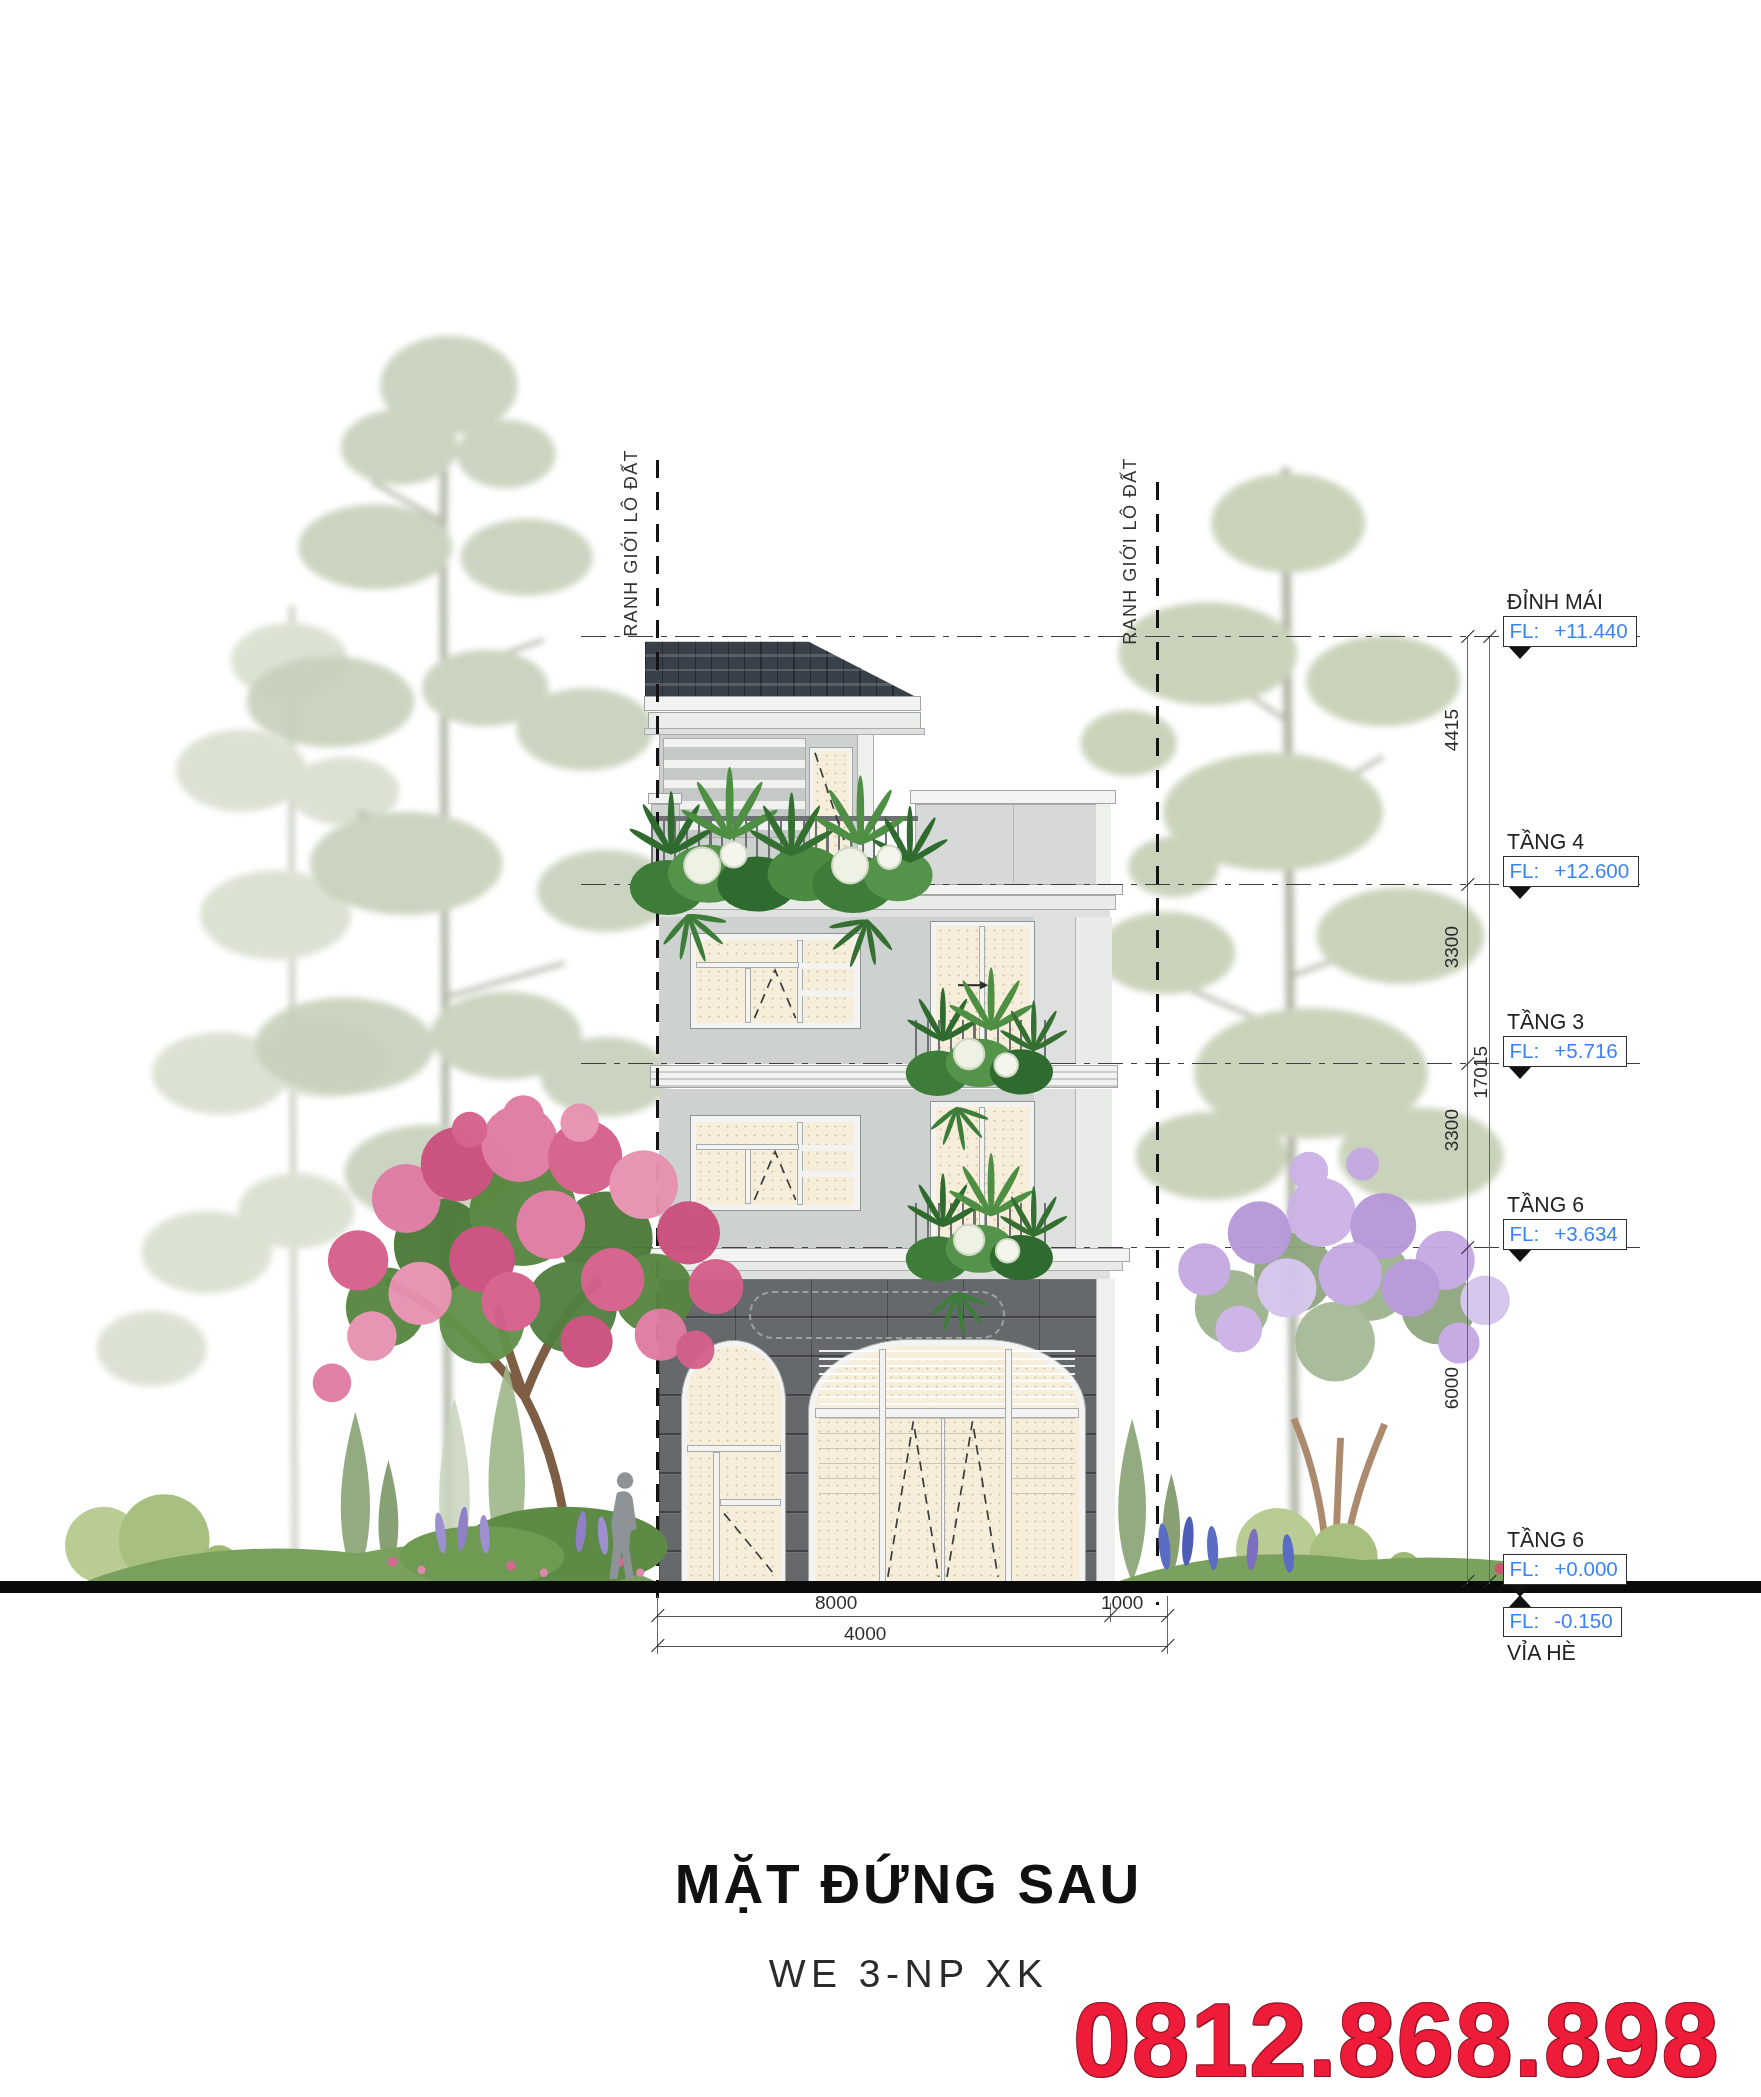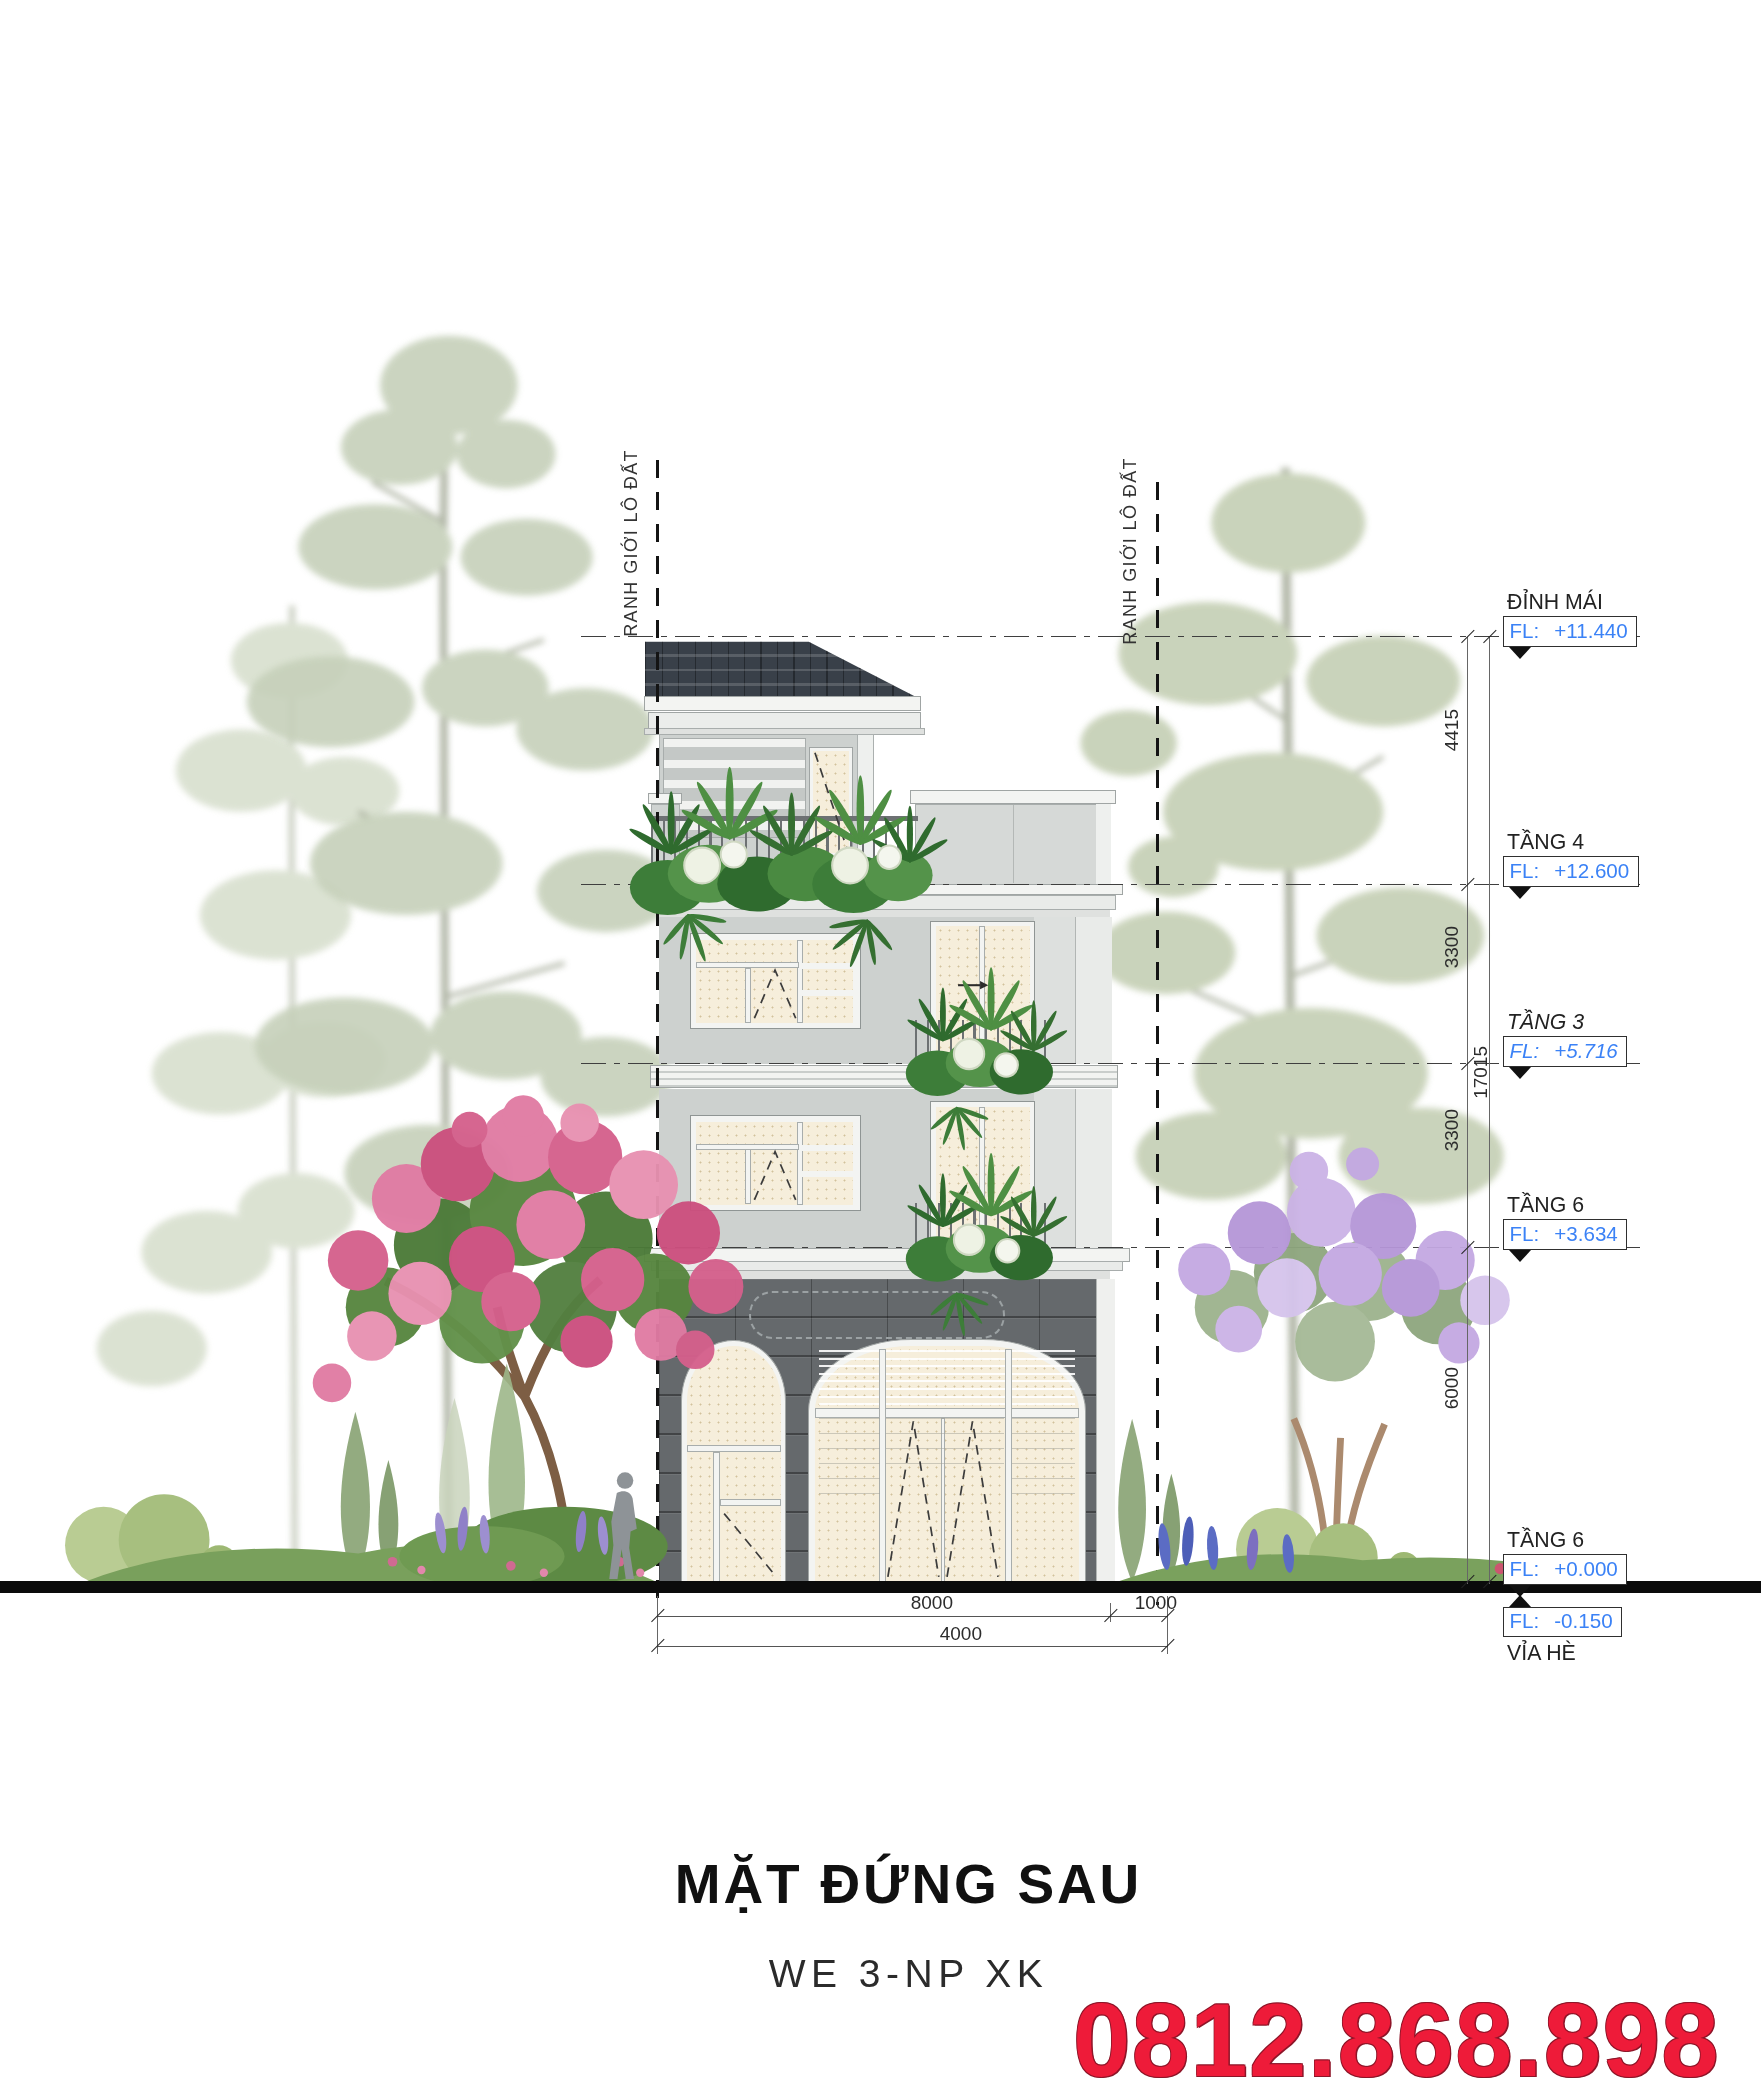--- a/index.html
+++ b/index.html
@@ -6,21 +6,21 @@
   #canvas{position:relative;width:1762px;height:2097px;background:#fff;overflow:hidden;
           font-family:"Liberation Sans", sans-serif;}
   .abs{position:absolute;}
   
   .lvl-line{position:absolute;left:581px;width:1063px;height:1.4px;
     background:repeating-linear-gradient(90deg,#3f3f3f 0 25px,transparent 25px 33px,#3f3f3f 33px 39px,transparent 39px 47px);}
   
   .lot-line{position:absolute;width:2.8px;background:repeating-linear-gradient(180deg,#141414 0 18px,transparent 18px 32px);}
   .vtext{writing-mode:vertical-rl;transform:rotate(180deg);font-size:18px;letter-spacing:1.4px;color:#333;white-space:nowrap;}
   .vdim{writing-mode:vertical-rl;transform:rotate(180deg);font-size:19px;color:#2c2c2c;white-space:nowrap;}
-  .hdim{position:absolute;font-size:19px;color:#2c2c2c;text-align:right;}
+  .hdim{position:absolute;font-size:19px;color:#2c2c2c;text-align:left;}
   .dimline{position:absolute;height:1.4px;background:#555;}
   .extline{position:absolute;width:1.4px;background:#666;}
   .tick{position:absolute;width:18px;height:1.4px;background:#222;transform:rotate(-45deg);}
   .marker{position:absolute;width:151px;}
   .lvl-name{font-size:21.3px;color:#222;margin:0 0 1.4px 4.1px;white-space:nowrap;}
   .flbox{display:inline-flex;gap:15px;padding:1.4px 8.3px 2.8px 5.5px;border:1.4px solid #2f2f2f;background:#fff;font-size:20.6px;color:#3b82f6;white-space:nowrap;}
   .tri-down{width:0;height:0;border-left:11px solid transparent;border-right:11px solid transparent;border-top:12.4px solid #111;margin-left:5.5px;}
   .tri-up{width:0;height:0;border-left:11px solid transparent;border-right:11px solid transparent;border-bottom:12.4px solid #111;margin-left:5.5px;}
   
   .wall{background:#cdd1cf;}
@@ -412,21 +412,21 @@
     <div class="tri-down"></div>
   </div>
   <div class="marker" style="left:1503px;top:830px;">
     <div class="lvl-name">TẦNG 4</div>
     <div class="flbox">
         <span>FL:</span>
         <span>+12.600</span>
       </div>
     <div class="tri-down"></div>
   </div>
-  <div class="marker" style="left:1503px;top:1010px;font-style:italic;">
+  <div class="marker" style="left:1503px;top:1010px;">
     <div class="lvl-name">TẦNG 3</div>
     <div class="flbox">
         <span>FL:</span>
         <span>+5.716</span>
       </div>
     <div class="tri-down"></div>
   </div>
   <div class="marker" style="left:1503px;top:1193px;">
     <div class="lvl-name">TẦNG 6</div>
     <div class="flbox">

